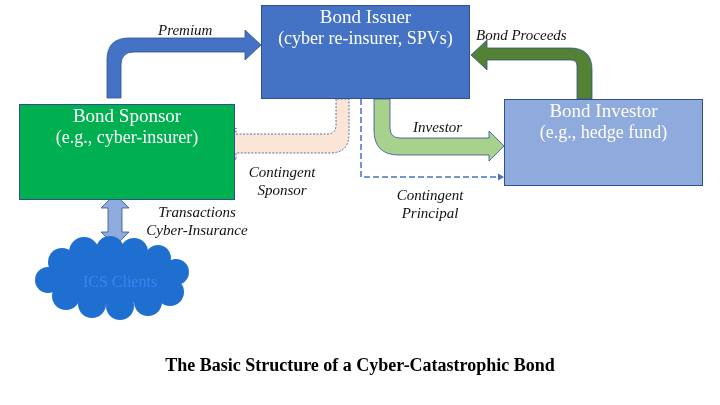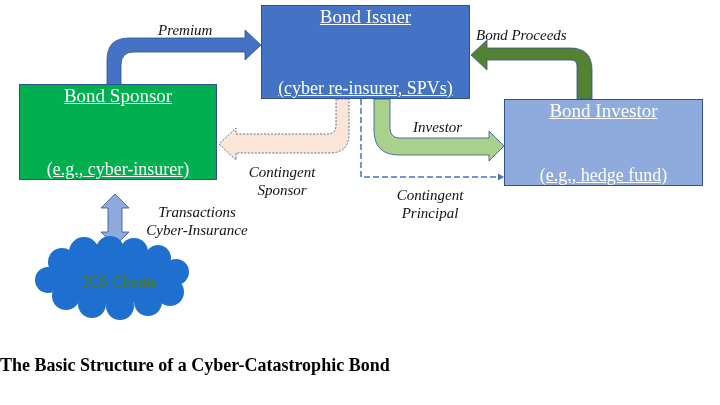--- a/index.html
+++ b/index.html
@@ -1,36 +1,36 @@
 <!DOCTYPE html>
 <html><head>
 <meta charset="utf-8">
 <style>
   html, body { margin: 0; padding: 0; background: #ffffff; }
   body { width: 720px; height: 405px; position: relative; overflow: hidden;
          font-family: "Liberation Serif", "DejaVu Serif", serif; }
   #diagram { position: absolute; left: 0; top: 0; width: 720px; height: 405px; }
   .node { position: absolute; box-sizing: border-box; border: 1px solid #2f528f;
-          display: flex; flex-direction: column; align-items: center; justify-content: space-between;
-          color: #ffffff; text-align: center; text-decoration: underline; }
+          display: flex; flex-direction: column; align-items: center; justify-content: flex-start;
+          color: #ffffff; text-align: center; }
   .node .title { font-size: 19px; line-height: 22px; }
   .node .sub { font-size: 18px; line-height: 20px; }
   #node-issuer { left: 261px; top: 5px; width: 209px; height: 94px; background: #4472c4; }
-  #node-sponsor { left: 19px; top: 84px; width: 198px; height: 96px; background: #00b050; gap: 12px; }
+  #node-sponsor { left: 19px; top: 104px; width: 216px; height: 96px; background: #00b050; }
   #node-investor { left: 504px; top: 99px; width: 199px; height: 87px; background: #8faadc; }
   .lbl { position: absolute; font-size: 15px; line-height: 18px; color: #111111; text-align: center; white-space: nowrap; font-style: italic; }
   #lbl-premium { left: 158px; top: 21px; }
   #lbl-proceeds { left: 476px; top: 26px; }
   #lbl-interest { left: 413px; top: 118px; }
   #lbl-cpay { left: 244px; top: 163px; width: 76px; }
   #lbl-cprin { left: 390px; top: 186px; width: 80px; }
   #lbl-cyber { left: 137px; top: 203px; width: 120px; }
   #cloud-label { position: absolute; left: 60px; top: 272px; width: 120px; text-align: center;
-                 color: #4d7c0f; font-size: 16px; line-height: 20px; }
-  #caption { position: absolute; left: 0; top: 354px; width: 720px; text-align: left;
+                 color: #3b82f6; font-size: 16px; line-height: 20px; }
+  #caption { position: absolute; left: 0; top: 354px; width: 720px; text-align: center;
              font-weight: bold; font-size: 18px; line-height: 22px; color: #000000; }
 </style>
 </head>
 <body>
 
 <svg id="diagram" width="720" height="405" viewBox="0 0 720 405">
 
   <path class="c-premium" d="M107,98 L107,60 Q107,38 129,38 L245,38 L245,30 L261,45 L245,60 L245,52 L134,52 Q121,52 121,65 L121,98 Z" stroke="#2f528f" stroke-width="0.8" fill="#4472c4"></path>
 
   <path class="c-proceeds" d="M577,99 L577,66 Q577,60 571,60 L487,60 L487,70 L471,55 L487,40 L487,48 L570,48 Q592,48 592,70 L592,99 Z" stroke="#2f528f" stroke-width="0.8" fill="#548235"></path>

